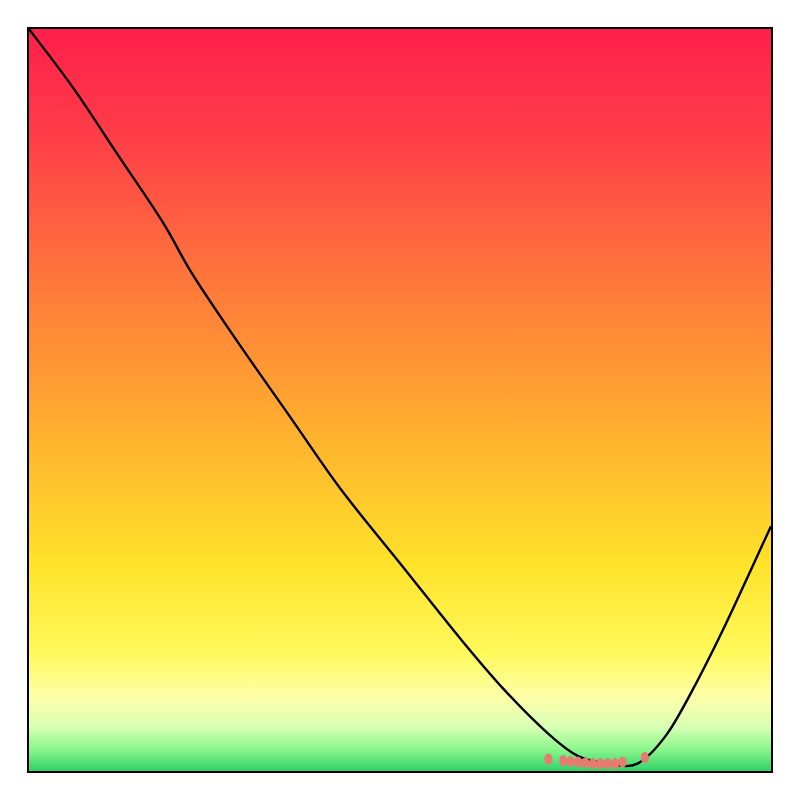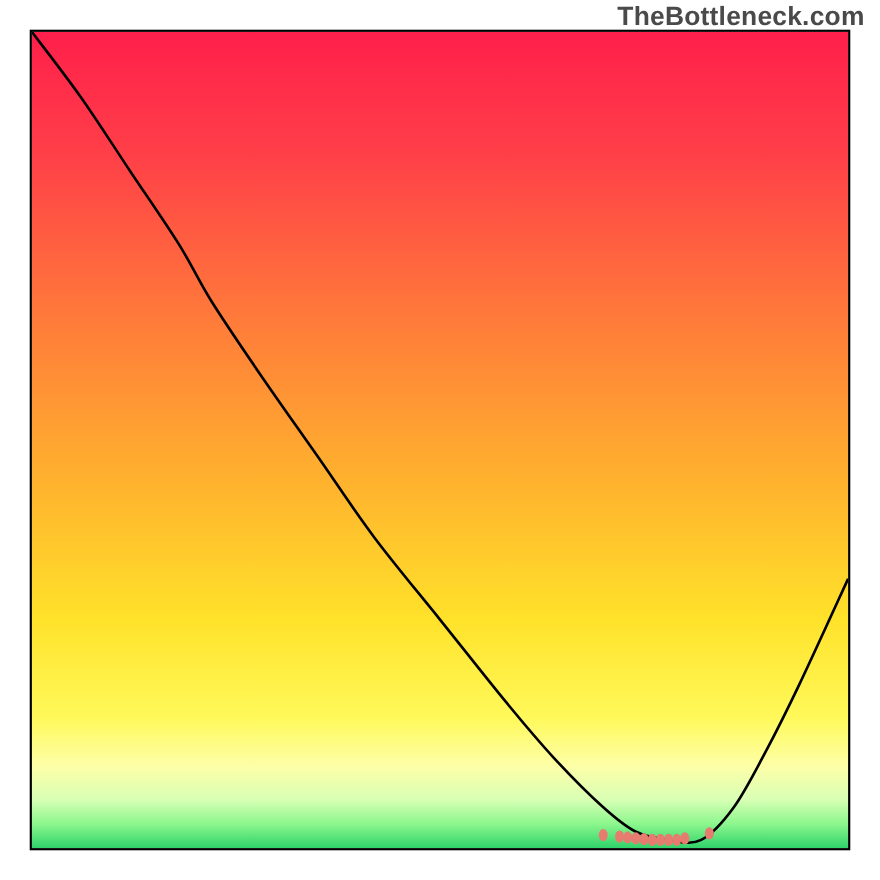--- a/index.html
+++ b/index.html
@@ -51,21 +51,20 @@
     inset: 0;
     width: 100%;
     height: 100%;
   }
 </style>
 </head>
 <body>
 
 <div class="frame">
 
-  <div class="watermark">TheBottleneck.com</div>
 
   <div class="plot">
 
     <svg class="gradient" viewBox="0 0 100 100" preserveAspectRatio="none">
       <defs>
         <linearGradient id="bg" x1="0" y1="0" x2="0" y2="1">
             <stop offset="0.0%" stop-color="#ff1f4b"></stop>
             <stop offset="15.0%" stop-color="#ff3f48"></stop>
             <stop offset="35.0%" stop-color="#ff7a3a"></stop>
             <stop offset="55.0%" stop-color="#ffb22e"></stop>

